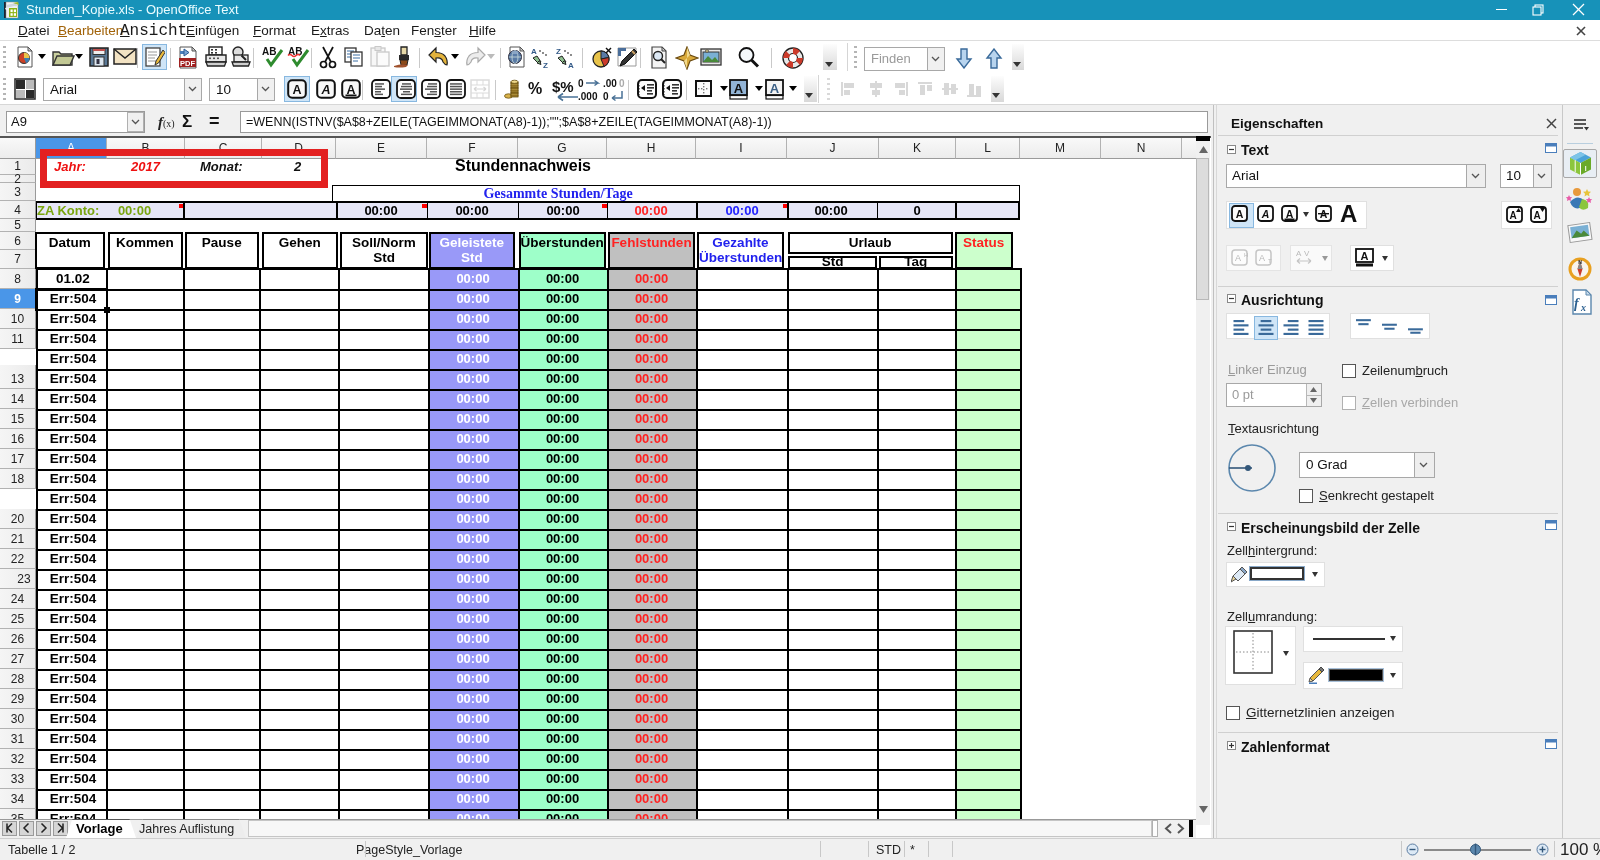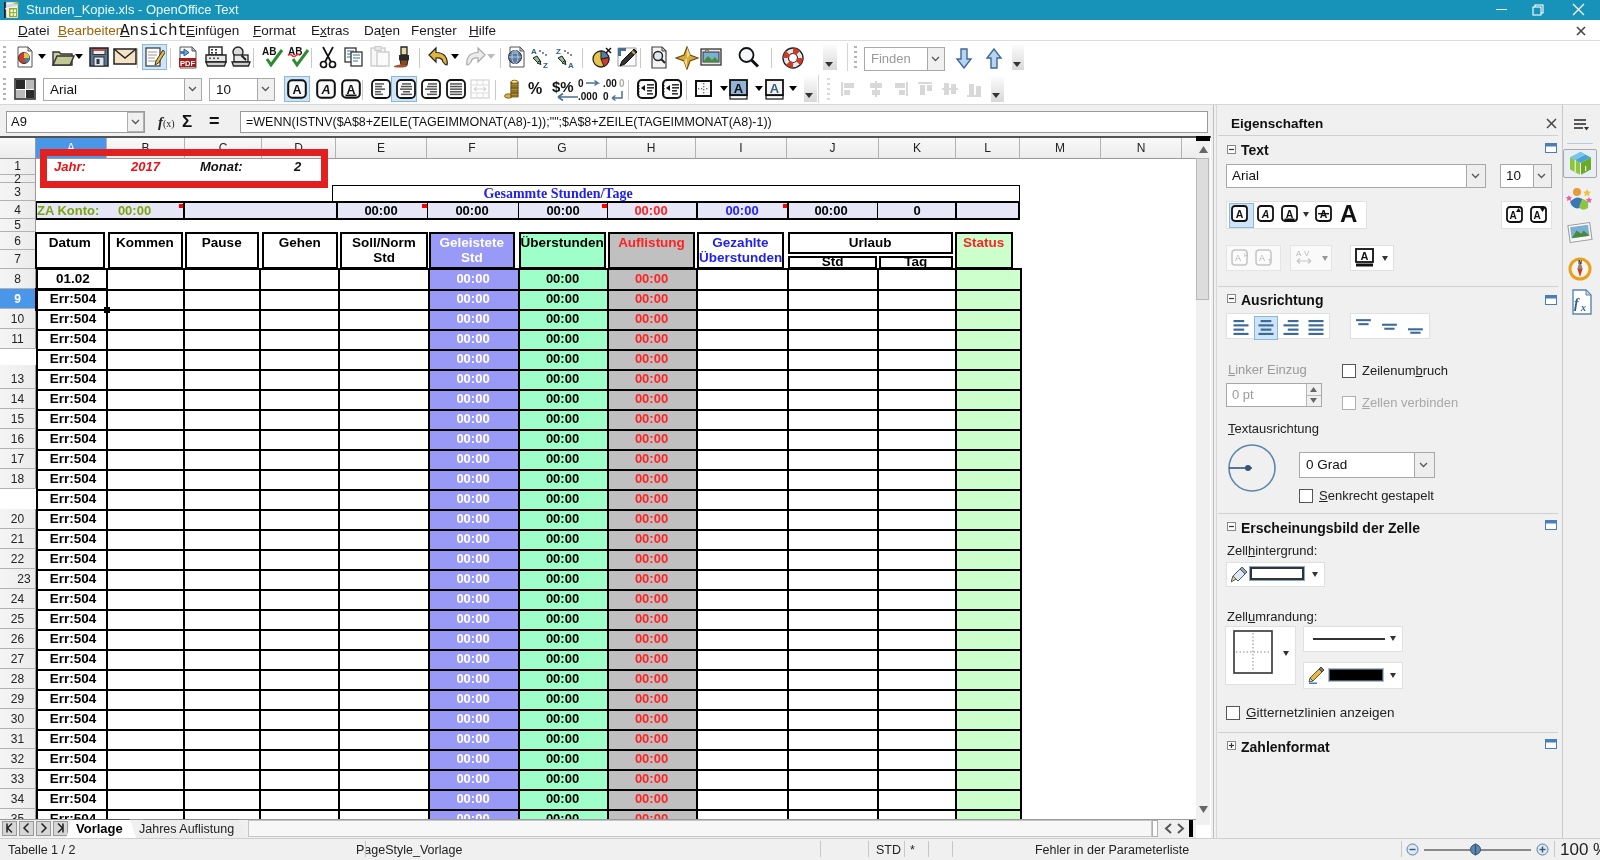--- a/index.html
+++ b/index.html
@@ -578,20 +578,21 @@
 <div class="rhdr" style="top:591px;height:20px;line-height:20px;">31</div>
 <div class="rhdr" style="top:611px;height:20px;line-height:20px;">32</div>
 <div class="rhdr" style="top:631px;height:20px;line-height:20px;">33</div>
 <div class="rhdr" style="top:651px;height:20px;line-height:20px;">34</div>
 <div class="rhdr" style="top:671px;height:20px;line-height:20px;">35</div>
 <div style="position:absolute;left:40px;top:11px;width:288px;height:39px;border:7px solid #e32020;z-index:30"></div>
 <div style="position:absolute;left:54px;top:18.5px;height:20px;line-height:20px;font-size:13px;font-weight:bold;font-style:italic;color:#ee1111;white-space:nowrap;">Jahr:</div>
 <div style="position:absolute;left:131px;top:18.5px;height:20px;line-height:20px;font-size:13px;font-weight:bold;font-style:italic;color:#ee1111;white-space:nowrap;">2017</div>
 <div style="position:absolute;left:200px;top:18.5px;height:20px;line-height:20px;font-size:13px;font-weight:bold;font-style:italic;color:#111;white-space:nowrap;">Monat:</div>
 <div style="position:absolute;left:294px;top:18.5px;height:20px;line-height:20px;font-size:13px;font-weight:bold;font-style:italic;color:#111;white-space:nowrap;">2</div>
+<div style="position:absolute;left:323px;top:18px;width:400px;height:20px;line-height:20px;text-align:center;font-size:16px;font-weight:bold;color:#000;">Stundennachweis</div>
 <div style="position:absolute;left:332px;top:47px;width:688px;height:17px;border:1.5px solid #000;border-bottom:none"></div>
 <div style="position:absolute;left:358px;top:45.5px;width:400px;height:20px;line-height:20px;text-align:center;font-size:14px;font-weight:bold;font-family:'Liberation Serif',serif;color:#2222ee;">Gesammte Stunden/Tage</div>
 <div style="position:absolute;left:36px;top:63px;width:984px;height:18.5px;background:#e6e6f7;border-top:2px solid #000;border-bottom:2px solid #000;border-left:1px solid #000;border-right:2px solid #000"></div>
 <div style="position:absolute;left:183px;top:63px;width:1.5px;height:18.5px;background:#000"></div>
 <div style="position:absolute;left:336px;top:63px;width:1.5px;height:18.5px;background:#000"></div>
 <div style="position:absolute;left:426.5px;top:63px;width:1.5px;height:18.5px;background:#000"></div>
 <div style="position:absolute;left:517.5px;top:63px;width:1.5px;height:18.5px;background:#000"></div>
 <div style="position:absolute;left:606.5px;top:63px;width:1.5px;height:18.5px;background:#000"></div>
 <div style="position:absolute;left:696px;top:63px;width:1.5px;height:18.5px;background:#000"></div>
 <div style="position:absolute;left:787px;top:63px;width:1.5px;height:18.5px;background:#000"></div>
@@ -627,21 +628,21 @@
         <div style="position:absolute;left:0;top:16px;width:100%;height:16px;line-height:16px;text-align:center">Std</div>
       </div>
 <div class="hbx" style="left:428.5px;top:94px;width:86.5px;height:36.5px;background:#9999f8;color:#fff">
         <div style="position:absolute;left:0;top:0;width:100%;height:17px;line-height:17px;text-align:center">Geleistete</div>
         <div style="position:absolute;left:0;top:16px;width:100%;height:16px;line-height:16px;text-align:center">Std</div>
       </div>
 <div class="hbx" style="left:518.5px;top:94px;width:87.5px;height:36.5px;background:#9effc9;color:#000">
         <div style="position:absolute;left:0;top:0;width:100%;height:18px;line-height:18px;text-align:center">Überstunden</div>
       </div>
 <div class="hbx" style="left:608px;top:94px;width:87px;height:36.5px;background:#c0c0c0;color:#ff2222">
-        <div style="position:absolute;left:0;top:0;width:100%;height:18px;line-height:18px;text-align:center">Auflistung</div>
+        <div style="position:absolute;left:0;top:0;width:100%;height:18px;line-height:18px;text-align:center">Fehlstunden</div>
       </div>
 <div class="hbx" style="left:697px;top:94px;width:87px;height:36.5px;background:#fff;color:#2222ee">
         <div style="position:absolute;left:0;top:0;width:100%;height:17px;line-height:17px;text-align:center">Gezahlte</div>
         <div style="position:absolute;left:0;top:16px;width:100%;height:16px;line-height:16px;text-align:center">Überstunden</div>
       </div>
 <div class="hbx" style="left:788px;top:94px;width:164.5px;height:22px;background:#fff;color:#000">
         <div style="position:absolute;left:0;top:0;width:100%;height:18px;line-height:18px;text-align:center">Urlaub</div>
       </div>
 <div class="hbx" style="left:788px;top:118px;width:89px;height:12.5px;background:#fff;color:#000">
         <div style="position:absolute;left:0;top:0;width:100%;height:8.5px;line-height:8.5px;text-align:center">Std</div>
@@ -850,21 +851,20 @@
     </svg>
 <svg class="ab" style="left:1176px;top:823px" width="9" height="11" viewBox="0 0 9 11" fill="none" stroke="#555" stroke-width="2">
       <path d="M2 1 L7 5.5 L2 10"></path>
     </svg>
 <div style="position:absolute;left:1189px;top:820px;width:4px;height:17px;background:#000"></div>
 <div style="position:absolute;left:0;top:838px;width:1600px;height:22px;background:#f0f0f0;border-top:1px solid #cfcfcf"></div>
 <div style="position:absolute;left:8px;top:840px;height:20px;line-height:20px;font-size:12.5px;color:#222;white-space:nowrap;">Tabelle 1 / 2</div>
 <div style="position:absolute;left:356px;top:840px;height:20px;line-height:20px;font-size:12.5px;color:#222;white-space:nowrap;">PageStyle_Vorlage</div>
 <div style="position:absolute;left:876px;top:840px;height:20px;line-height:20px;font-size:12.5px;color:#222;white-space:nowrap;">STD</div>
 <div style="position:absolute;left:910px;top:840px;height:20px;line-height:20px;font-size:12.5px;color:#222;white-space:nowrap;">*</div>
-<div style="position:absolute;left:912px;top:840px;width:400px;height:20px;line-height:20px;text-align:center;font-size:12.5px;color:#222;">Fehler in der Parameterliste</div>
 <div style="position:absolute;left:365px;top:841px;width:1px;height:16px;background:#c8c8c8"></div>
 <div style="position:absolute;left:820px;top:841px;width:1px;height:16px;background:#c8c8c8"></div>
 <div style="position:absolute;left:868px;top:841px;width:1px;height:16px;background:#c8c8c8"></div>
 <div style="position:absolute;left:904px;top:841px;width:1px;height:16px;background:#c8c8c8"></div>
 <div style="position:absolute;left:928px;top:841px;width:1px;height:16px;background:#c8c8c8"></div>
 <div style="position:absolute;left:952px;top:841px;width:1px;height:16px;background:#c8c8c8"></div>
 <div style="position:absolute;left:1401px;top:841px;width:1px;height:16px;background:#c8c8c8"></div>
 <div style="position:absolute;left:1554px;top:841px;width:1px;height:16px;background:#c8c8c8"></div>
 <svg class="ab" style="left:1406px;top:843px" width="13" height="13" viewBox="0 0 13 13">
       <circle cx="6.5" cy="6.5" r="5.5" fill="#dce9f5" stroke="#5a7ba0"></circle>

